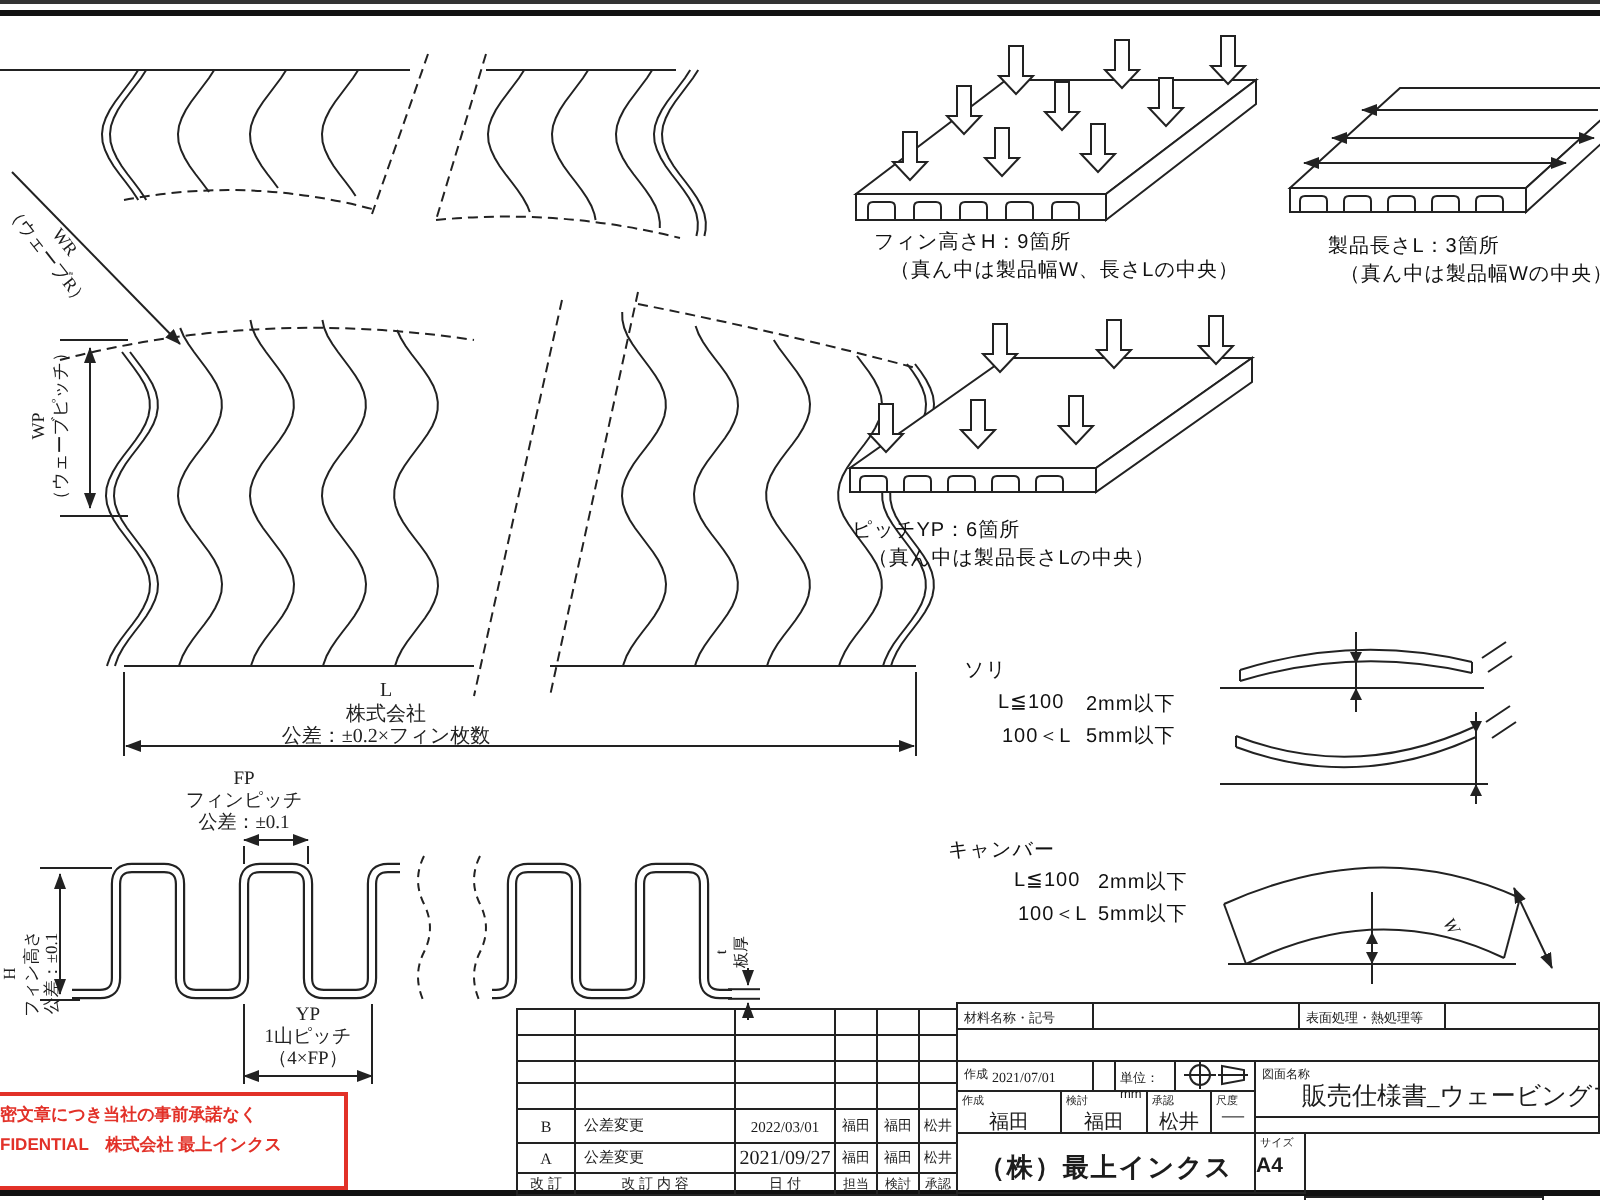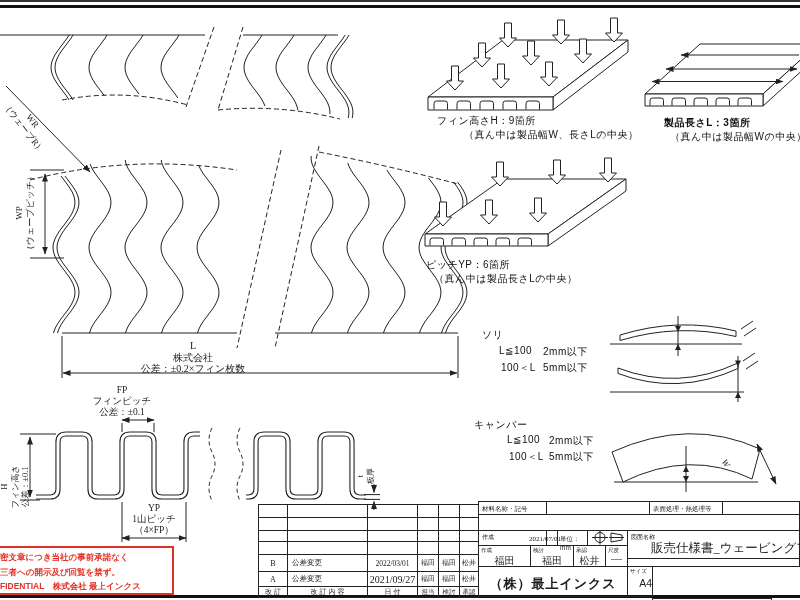--- a/index.html
+++ b/index.html
@@ -213,22 +213,22 @@
 
   <div class="abs ser ctr dimtxt" style="left:82px;top:385px;width:80px;font-size:9.5px;line-height:11px;"><div>FP</div><div>フィンピッチ</div><div>公差：±0.1</div></div>
 
   <div class="abs ser ctr rot" style="left:-37px;top:471px;width:104px;font-size:8.5px;line-height:10.5px;white-space:pre;"><div>H</div><div>フィン高さ</div><div>公差：±0.1</div></div>
 
   <div class="abs ser ctr rot" style="left:340px;top:466px;width:52px;font-size:8px;line-height:10px;white-space:pre;"><div>t</div><div>板厚</div></div>
 
   <div class="abs ser ctr dimtxt" style="left:114px;top:503px;width:80px;font-size:9.5px;line-height:11px;"><div>YP</div><div>1山ピッチ</div><div>（4×FP）</div></div>
 
   <div class="abs cap" style="left:437px;top:114px;">フィン高さH：9箇所</div>
-  <div class="abs cap" style="left:445px;top:128px;margin-left:19px;">（真ん中は製品幅W、長さLの中央）</div>
-  <div class="abs cap" style="left:664px;top:116px;font-weight:bold;">製品長さL：3箇所</div>
+  <div class="abs cap" style="left:445px;top:128px;">（真ん中は製品幅W、長さLの中央）</div>
+  <div class="abs cap" style="left:664px;top:116px;">製品長さL：3箇所</div>
   <div class="abs cap" style="left:670px;top:130px;">（真ん中は製品幅Wの中央）</div>
   <div class="abs cap" style="left:426px;top:258px;">ピッチYP：6箇所</div>
   <div class="abs cap" style="left:434px;top:272px;">（真ん中は製品長さLの中央）</div>
 
   <div class="abs tol" style="left:482px;top:328px;">ソリ</div>
   <div class="abs tol" style="left:499px;top:345px;">L≦100</div>
   <div class="abs tol" style="left:543px;top:345px;">2mm以下</div>
   <div class="abs tol" style="left:501px;top:361px;">100＜L</div>
   <div class="abs tol" style="left:543px;top:361px;">5mm以下</div>
   <div class="abs tol" style="left:474px;top:418px;">キャンバー</div>
@@ -312,21 +312,21 @@
   </div>
   <div class="cell" style="left:546px;top:501px;width:104px;height:14px;"></div>
   <div class="cell" style="left:649px;top:501px;width:74px;height:14px;">
     <span class="lbl" style="position:absolute;left:3px;top:3px;font-size:6.5px;">表面処理・熱処理等</span>
   </div>
   <div class="cell" style="left:722px;top:501px;width:78px;height:14px;"></div>
   <div class="cell" style="left:478px;top:514px;width:322px;height:17px;"></div>
 
   <div class="cell" style="left:478px;top:530px;width:69px;height:16px;">
     <span class="lbl" style="position:absolute;left:3px;top:2px;">作成</span>
-    <span class="ser" style="position:absolute;left:17px;top:4px;font-size:7px;margin-left:33px;">2021/07/01</span>
+    <span class="ser" style="position:absolute;left:17px;top:4px;font-size:7px;">2021/07/01</span>
   </div>
   <div class="cell" style="left:546px;top:530px;width:12px;height:16px;"></div>
   <div class="cell" style="left:557px;top:530px;width:31px;height:16px;">
     <span style="position:absolute;left:2px;top:4px;font-size:6.5px;">単位：mm</span>
   </div>
   <div class="cell" style="left:587px;top:530px;width:41px;height:16px;"></div>
   <div class="cell" style="left:627px;top:530px;width:173px;height:29px;">
     <span class="lbl" style="position:absolute;left:3px;top:2px;">図面名称</span>
     <span class="ser" style="position:absolute;left:23px;top:9px;font-size:12.5px;white-space:nowrap;">販売仕様書_ウェービングフ</span>
   </div>
@@ -347,26 +347,25 @@
   <div class="cell" style="left:605px;top:545px;width:23px;height:22px;">
     <span class="lbl" style="position:absolute;left:2px;top:1px;font-size:5.5px;">尺度</span>
     <span class="ser" style="position:absolute;left:0;top:6px;width:100%;text-align:center;font-size:11px;">—</span>
   </div>
 
   <div class="cell" style="left:478px;top:566px;width:150px;height:31px;">
     <span style="position:absolute;left:0;top:8px;width:100%;text-align:center;font-size:13px;letter-spacing:1px;font-weight:600;">（株）最上インクス</span>
   </div>
   <div class="cell" style="left:627px;top:566px;width:26px;height:31px;">
     <span class="lbl" style="position:absolute;left:2px;top:1px;font-size:5.5px;">サイズ</span>
-    <span style="position:absolute;left:0;top:10px;width:100%;text-align:right;font-size:10.5px;font-weight:normal;">A4</span>
+    <span style="position:absolute;left:0;top:10px;width:100%;text-align:left;font-size:10.5px;font-weight:bold;">A4</span>
   </div>
   <div class="cell" style="left:652px;top:598px;width:120px;height:31px;">
     <span class="lbl" style="position:absolute;left:4px;top:1px;font-size:5.5px;">図面番号</span>
     <span class="ser" style="position:absolute;left:12px;top:11px;font-size:11px;letter-spacing:.5px;">SF11-D1581</span>
   </div>
 
   <div id="stamp">
     <div style="color:#e23128;">密文章につき当社の事前承諾なく</div>
-    <div style="color:#e23128;">三者への開示及び回覧を禁ず。</div>
     <div style="color:#e23128;">FIDENTIAL　株式会社 最上インクス</div>
   </div>
 
 </div>
 
 </body></html>

